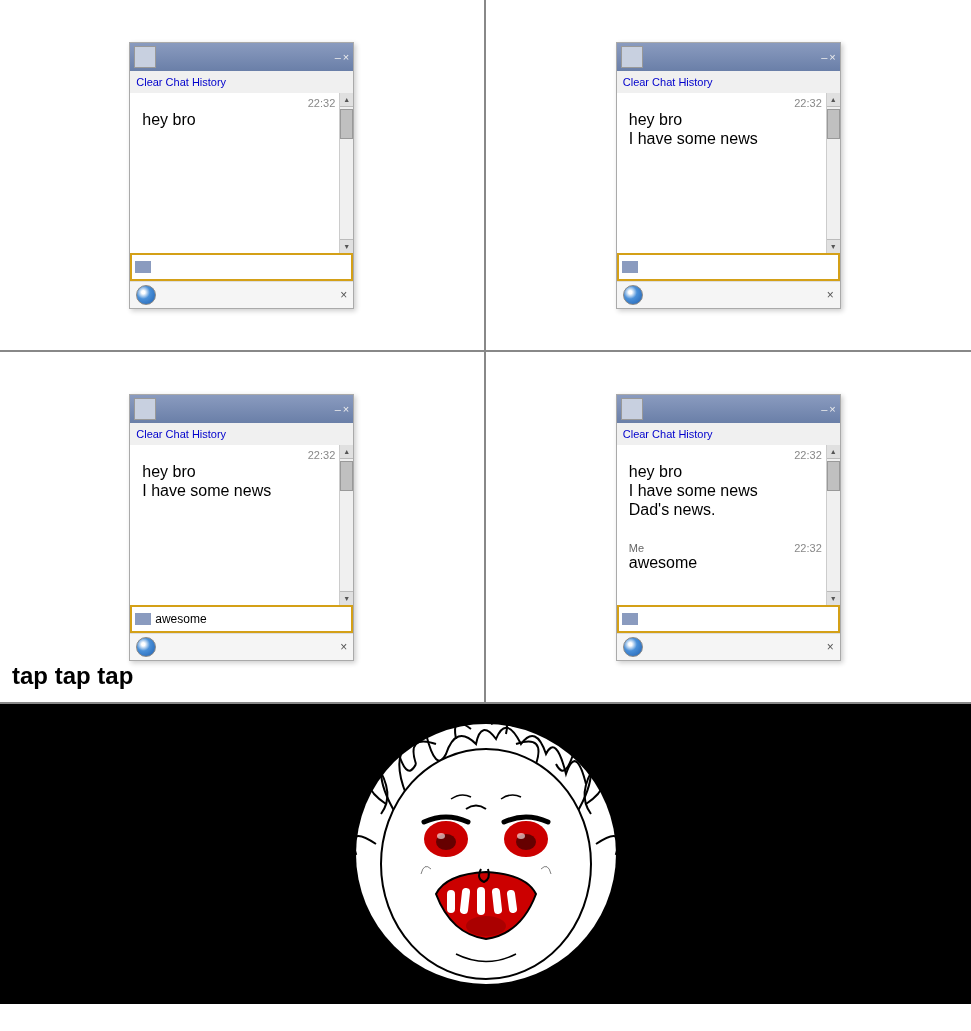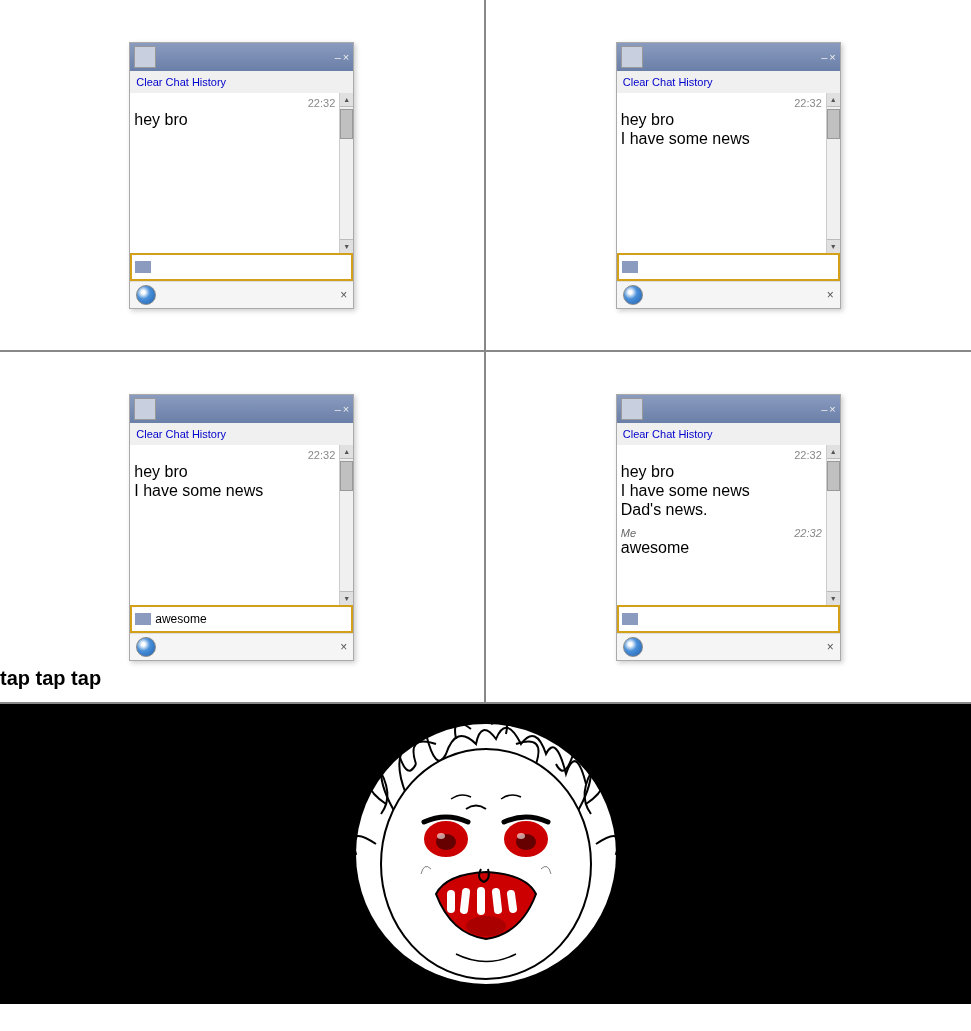--- a/index.html
+++ b/index.html
@@ -92,22 +92,21 @@
 
     .chat-msg {
       font-size: 16px;
       color: #000;
       margin-bottom: 1px;
     }
 
     .msg-sender-row {
       display: flex;
       justify-content: space-between;
-      margin-top: 8px;
-      font-style: italic;
+      margin-top: 23px;
     }
 
     .msg-sender-name {
       font-size: 11px;
       color: #666;
     }
 
     .msg-sender-time {
       font-size: 11px;
       color: #888;
@@ -189,21 +188,21 @@
     
     .chat-messages-wrapper {
       position: relative;
       height: 160px;
       overflow: hidden;
     }
 
     .chat-messages-inner {
       position: absolute;
       top: 0;
-      left: 0;
+      left: 8px;
       right: 14px;
       padding: 4px;
     }
 
     .scrollbar-right {
       position: absolute;
       top: 0;
       right: 0;
       width: 14px;
       height: 100%;
@@ -358,21 +357,21 @@
       </div>
       <div class="chat-input-area">
         <div class="chat-input-icon"></div>
         <span class="chat-input-text">awesome</span>
       </div>
       <div class="chat-toolbar">
         <div class="globe-icon"></div>
         <span class="close-x">×</span>
       </div>
     </div>
-    <div class="tap-label" style="position:absolute; bottom:12px; left:0; font-size:20px; font-weight:bold;">tap tap tap</div>
+    <div class="tap-label" style="position:absolute; bottom:12px; left:12px; font-size:24px; font-weight:bold;">tap tap tap</div>
   </div>
 
   <div class="grid-cell">
     <div class="chat-window">
       <div class="chat-titlebar">
         <div class="chat-avatar"></div>
         <div class="chat-titlebar-controls">
           <span class="chat-titlebar-btn">–</span>
           <span class="chat-titlebar-btn">×</span>
         </div>

